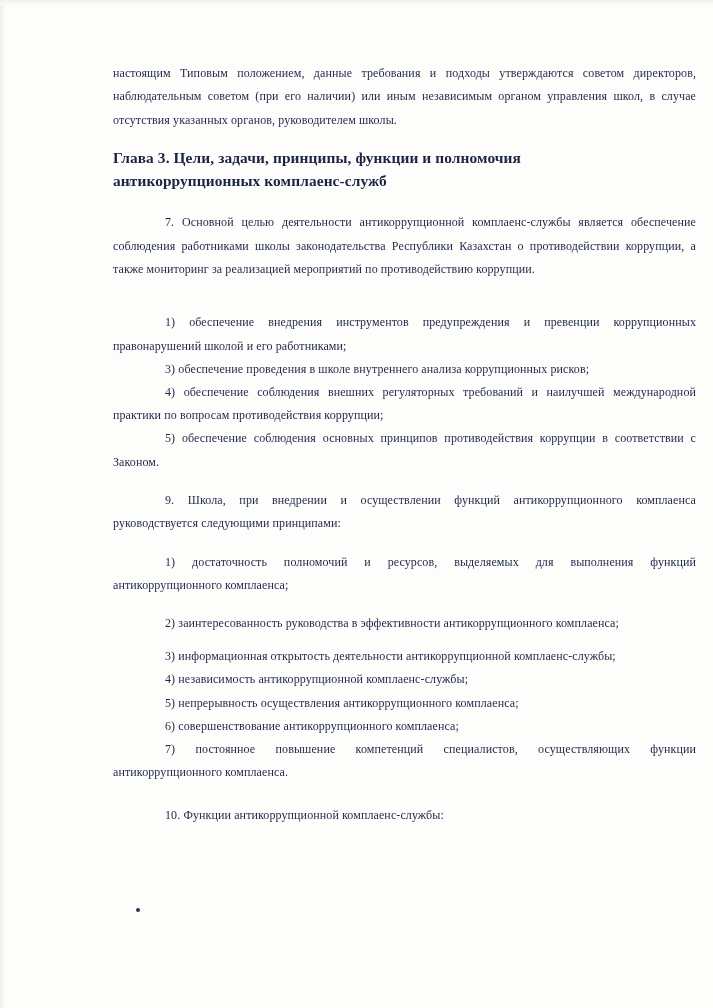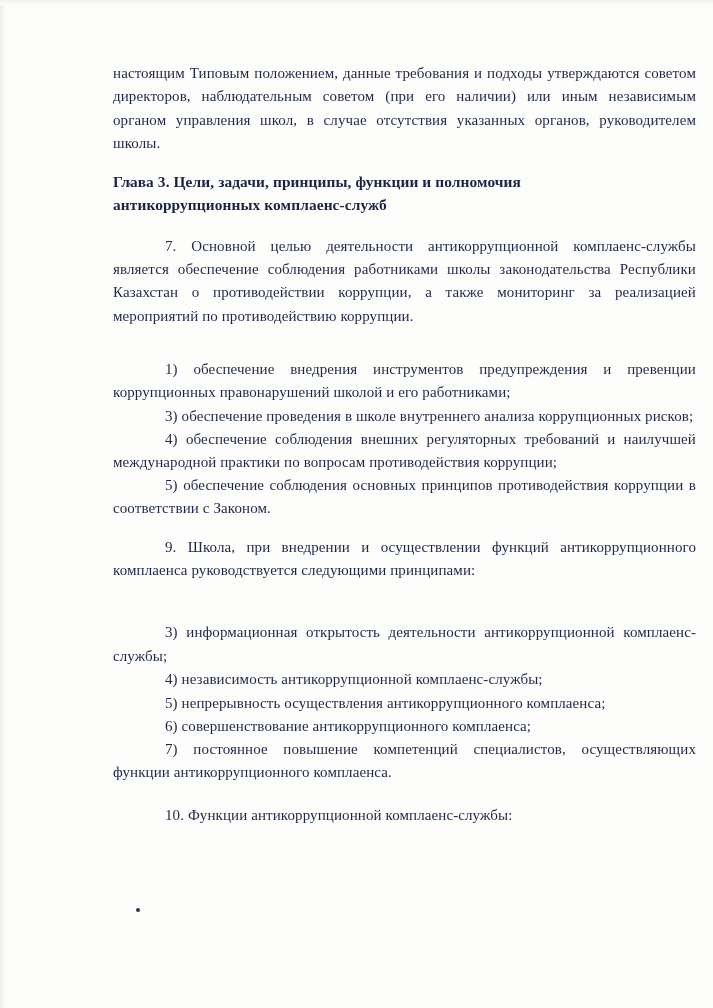--- a/index.html
+++ b/index.html
@@ -22,21 +22,21 @@
     overflow: hidden;
   }
   .doc-body {
     position: absolute;
     left: 113px;
     top: 62px;
     width: 583px;
   }
   p {
     margin: 0;
-    font-size: 15px;
+    font-size: 12px;
     line-height: 23.4px;
     text-align: justify;
     text-justify: inter-word;
     color: #1f2748;
     letter-spacing: 0.1px;
   }
   p.indent {
     text-indent: 52px;
   }
   p.noindent {
@@ -124,22 +124,24 @@
     <div class="gap-md"></div>
     <p class="list-line tight">1) обеспечение внедрения инструментов предупреждения и превенции коррупционных правонарушений школой и его работниками;</p>
     <p class="list-line tight">3) обеспечение проведения в школе внутреннего анализа коррупционных рисков;</p>
     <p class="list-line tight">4) обеспечение соблюдения внешних регуляторных требований и наилучшей международной практики по вопросам противодействия коррупции;</p>
     <p class="list-line tight">5) обеспечение соблюдения основных принципов противодействия коррупции в соответствии с Законом.</p>
 
     <div class="gap-md"></div>
     <p class="indent">9. Школа, при внедрении и осуществлении функций антикоррупционного комплаенса руководствуется следующими принципами:</p>
 
     <div class="gap-md"></div>
+    <p class="list-line">1) достаточность полномочий и ресурсов, выделяемых для выполнения функций антикоррупционного комплаенса;</p>
 
     <div class="gap-md"></div>
+    <p class="list-line">2) заинтересованность руководства в эффективности антикоррупционного комплаенса;</p>
 
     <div class="gap-sm"></div>
     <p class="list-line">3) информационная открытость деятельности антикоррупционной комплаенс-службы;</p>
     <p class="list-line tight">4) независимость антикоррупционной комплаенс-службы;</p>
     <p class="list-line tight">5) непрерывность осуществления антикоррупционного комплаенса;</p>
     <p class="list-line tight">6) совершенствование антикоррупционного комплаенса;</p>
     <p class="list-line tight">7) постоянное повышение компетенций специалистов, осуществляющих функции антикоррупционного комплаенса.</p>
 
     <div class="gap-lg"></div>
     <p class="indent">10. Функции антикоррупционной комплаенс-службы:</p>

